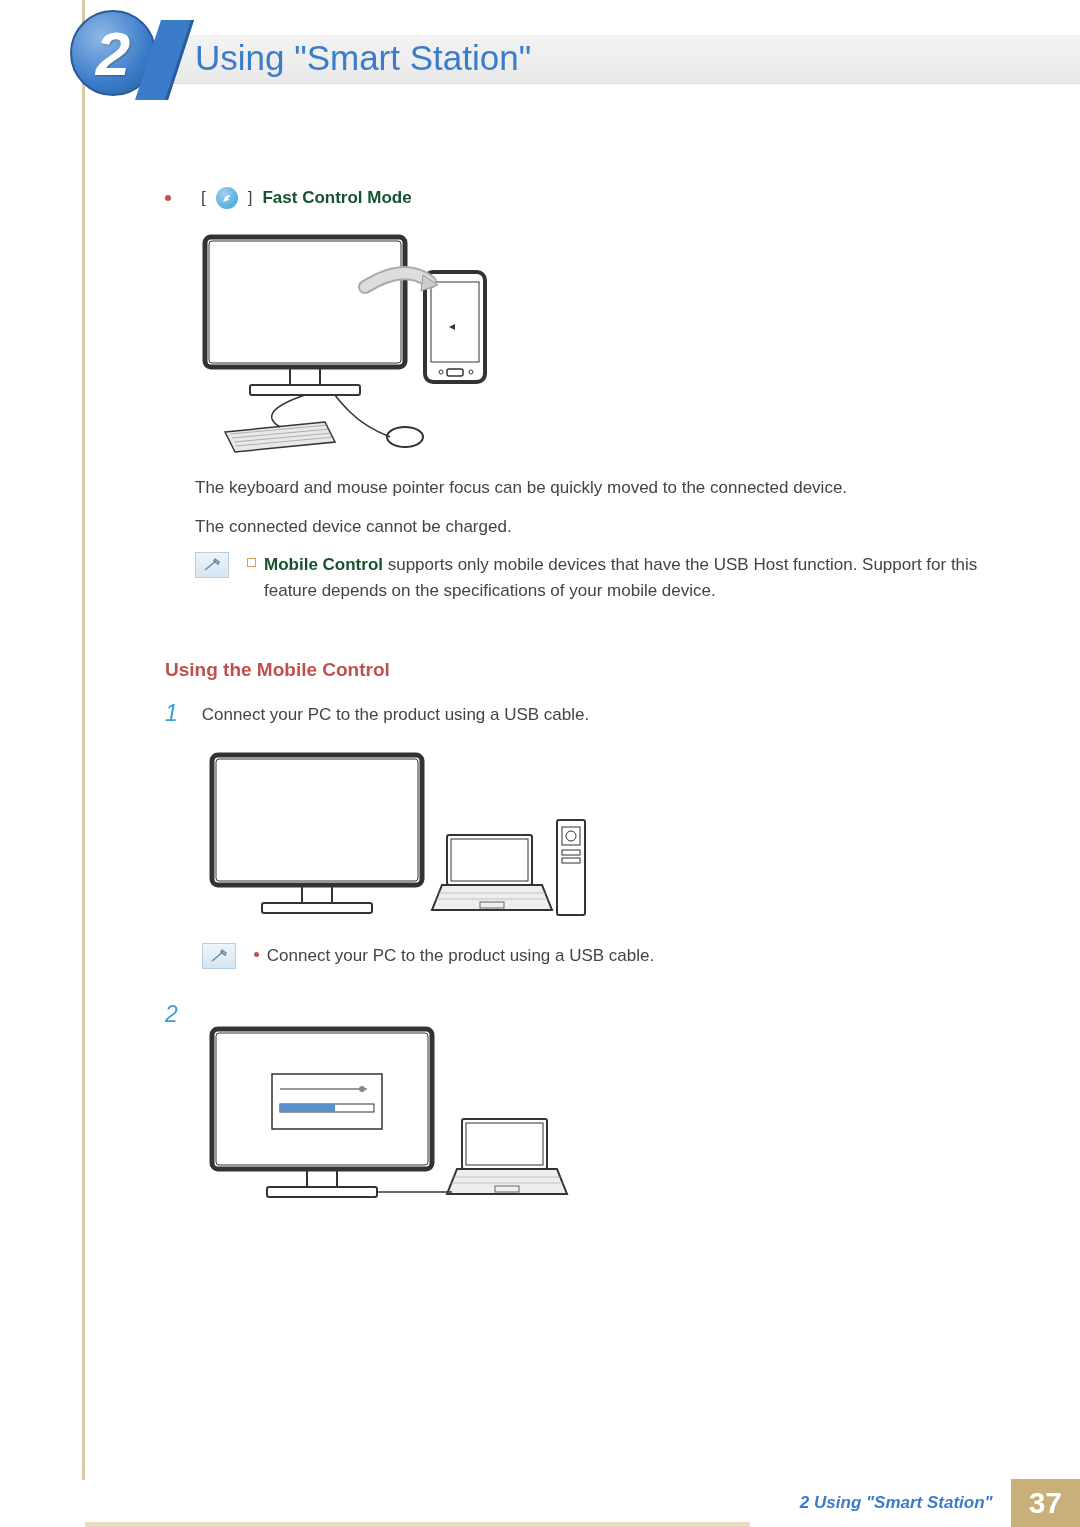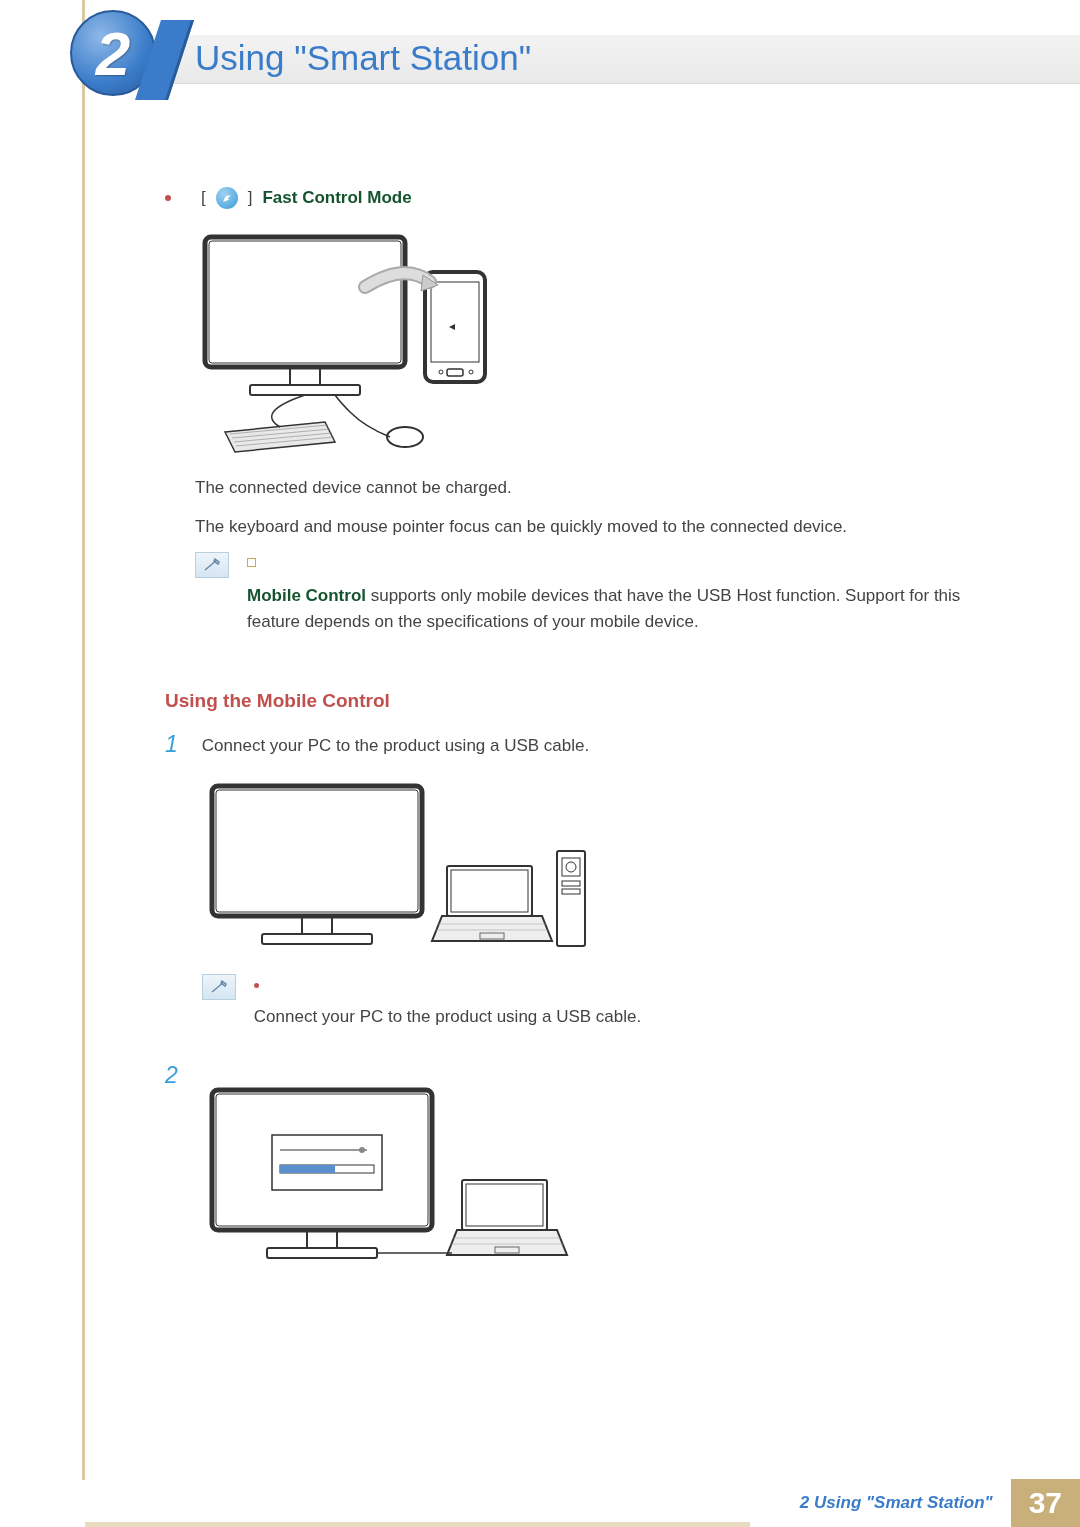--- a/index.html
+++ b/index.html
@@ -116,23 +116,22 @@
     width: 34px; height: 26px;
     background: linear-gradient(to bottom, #eef5fb, #d5e5f2);
     border: 1px solid #b8cfe0;
     display: flex; align-items: center; justify-content: center;
     flex-shrink: 0;
     color: #6a8aa8;
   }
   .note-list { flex: 1; }
   .note-item {
     display: flex;
-    gap: 16px;
+    gap: 8px;
     margin-bottom: 14px;
-    flex-direction: column;
   }
   .small-square {
     width: 9px; height: 9px; border: 1.5px solid #d2a25a;
     flex-shrink: 0; margin-top: 6px;
   }
   .note-bullet {
     width: 5px; height: 5px; background: #c0504d; border-radius: 50%;
     flex-shrink: 0; margin-top: 9px;
   }
   .section-heading {
@@ -243,22 +242,22 @@
       <circle cx="246" cy="145" r="2" fill="none" stroke="#333"></circle>
       <circle cx="276" cy="145" r="2" fill="none" stroke="#333"></circle>
       <path d="M254 100 l6 -3 l0 6 z" fill="#333"></path>
 
       <path d="M170 60 Q210 35 235 55" fill="none" stroke="#aaa" stroke-width="14" stroke-linecap="round"></path>
       <path d="M170 60 Q210 35 235 55" fill="none" stroke="#ddd" stroke-width="10" stroke-linecap="round"></path>
       <path d="M228 48 L243 58 L226 64 Z" fill="#ccc" stroke="#999"></path>
     </svg>
   </div>
 
+  <p class="para">The keyboard and mouse pointer focus can be quickly moved to the connected device.</p>
   <p class="para">The connected device cannot be charged.</p>
-  <p class="para">The keyboard and mouse pointer focus can be quickly moved to the connected device.</p>
 
   <div class="note-block">
     <div class="note-icon">
       <svg width="18" height="14" viewBox="0 0 18 14">
           <path d="M2 12 L14 2 M12 1 L16 4 L15 6 L11 3 Z" stroke="#6a8aa8" stroke-width="1.5" fill="#cfe0ee"></path>
         </svg>
     </div>
     <div class="note-list">
       <div class="note-item">
         <span class="small-square"></span>

